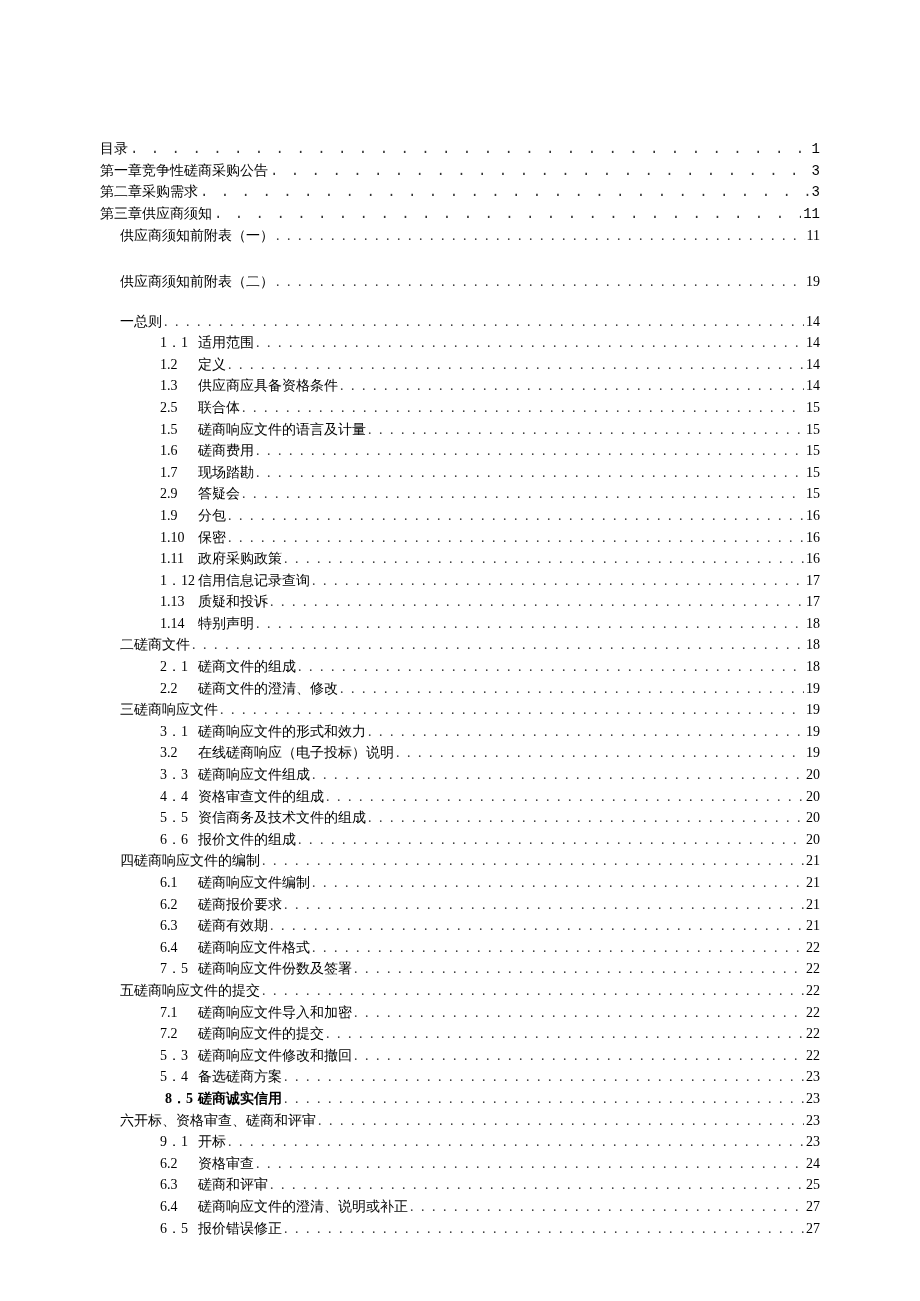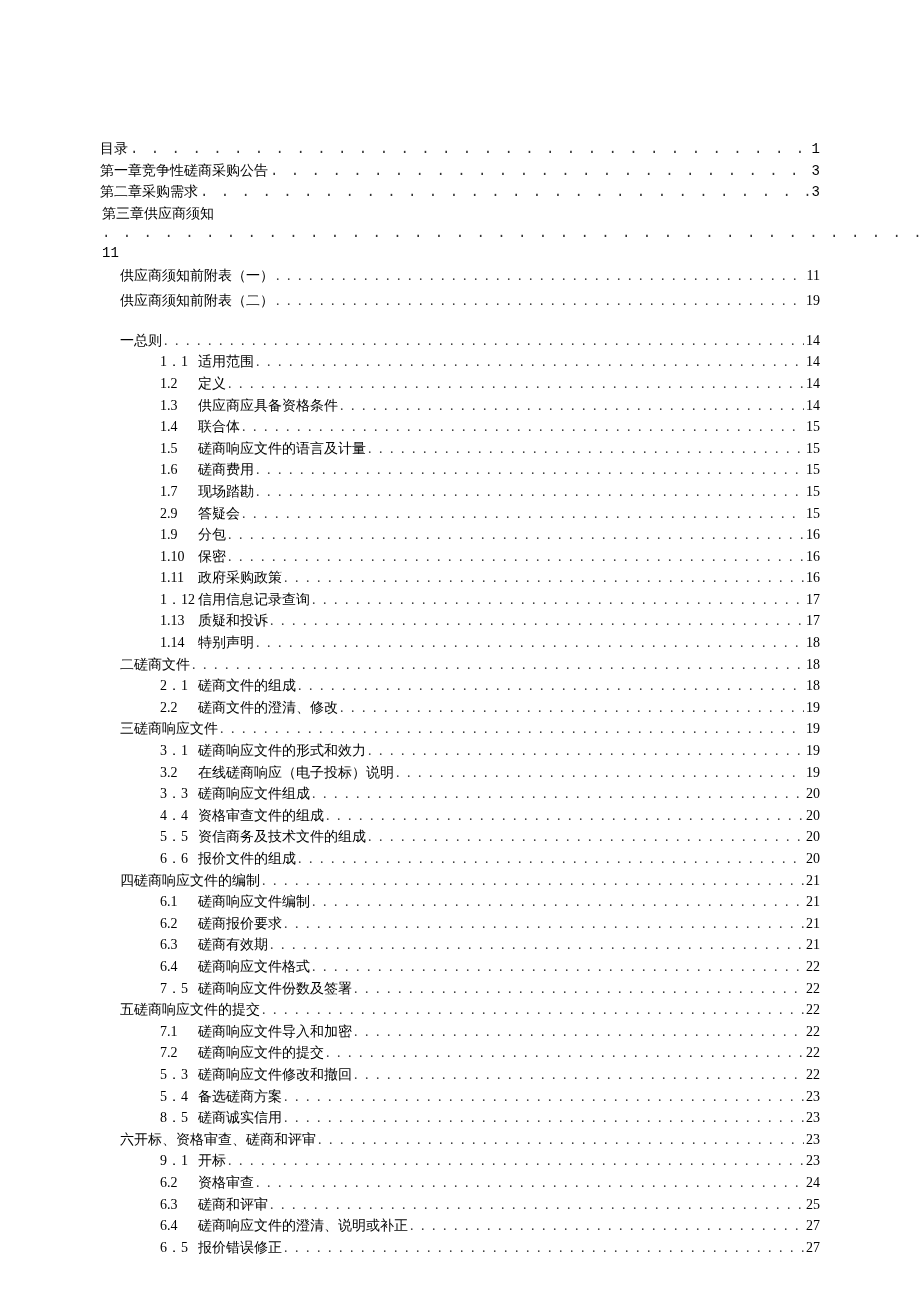--- a/index.html
+++ b/index.html
@@ -41,21 +41,22 @@
     }
     .indent-0 { padding-left: 0; font-family: Liberation Mono, monospace; }
     .indent-1 { padding-left: 20px; }
     .indent-2 { padding-left: 20px; }
     .num-col {
       display: inline-block;
       min-width: 78px;
       padding-left: 40px;
     }
     .bold {
-      font-weight: normal;
+      font-weight: bold;
+      text-align: center;
     }
     #toc-container {
       width: 100%;
     }
   </style>
 </head>
 <body>
 
 <div id="toc-container">
     <div class="toc-line indent-0">
@@ -66,26 +67,26 @@
     <div class="toc-line indent-0">
       <span class="toc-label">第一章竞争性磋商采购公告</span>
       <span class="toc-dots"></span>
       <span class="toc-page">3</span>
     </div>
     <div class="toc-line indent-0">
       <span class="toc-label">第二章采购需求</span>
       <span class="toc-dots"></span>
       <span class="toc-page">3</span>
     </div>
-    <div class="toc-line indent-0" style=" flex-direction: column;">
+    <div class="toc-line indent-0" style="">
       <span class="toc-label">第三章供应商须知</span>
       <span class="toc-dots"></span>
       <span class="toc-page">11</span>
     </div>
-    <div class="toc-line indent-1" style="margin-bottom: 6px;">
+    <div class="toc-line indent-1" style="margin-bottom: 26px;">
       <span class="toc-label">供应商须知前附表（一）</span>
       <span class="toc-dots"></span>
       <span class="toc-page">11</span>
     </div>
     <div class="toc-line indent-1" style="margin-bottom: 20px;">
       <span class="toc-label">供应商须知前附表（二）</span>
       <span class="toc-dots"></span>
       <span class="toc-page">19</span>
     </div>
     <div class="toc-line indent-1">
@@ -102,21 +103,21 @@
       <span class="toc-label"><span class="num-col">1.2</span><span>定义</span></span>
       <span class="toc-dots"></span>
       <span class="toc-page">14</span>
     </div>
     <div class="toc-line indent-2">
       <span class="toc-label"><span class="num-col">1.3</span><span>供应商应具备资格条件</span></span>
       <span class="toc-dots"></span>
       <span class="toc-page">14</span>
     </div>
     <div class="toc-line indent-2">
-      <span class="toc-label"><span class="num-col">1.4</span><span>联合体</span></span>
+      <span class="toc-label"><span class="num-col">2.5</span><span>联合体</span></span>
       <span class="toc-dots"></span>
       <span class="toc-page">15</span>
     </div>
     <div class="toc-line indent-2">
       <span class="toc-label"><span class="num-col">1.5</span><span>磋商响应文件的语言及计量</span></span>
       <span class="toc-dots"></span>
       <span class="toc-page">15</span>
     </div>
     <div class="toc-line indent-2">
       <span class="toc-label"><span class="num-col">1.6</span><span>磋商费用</span></span>

